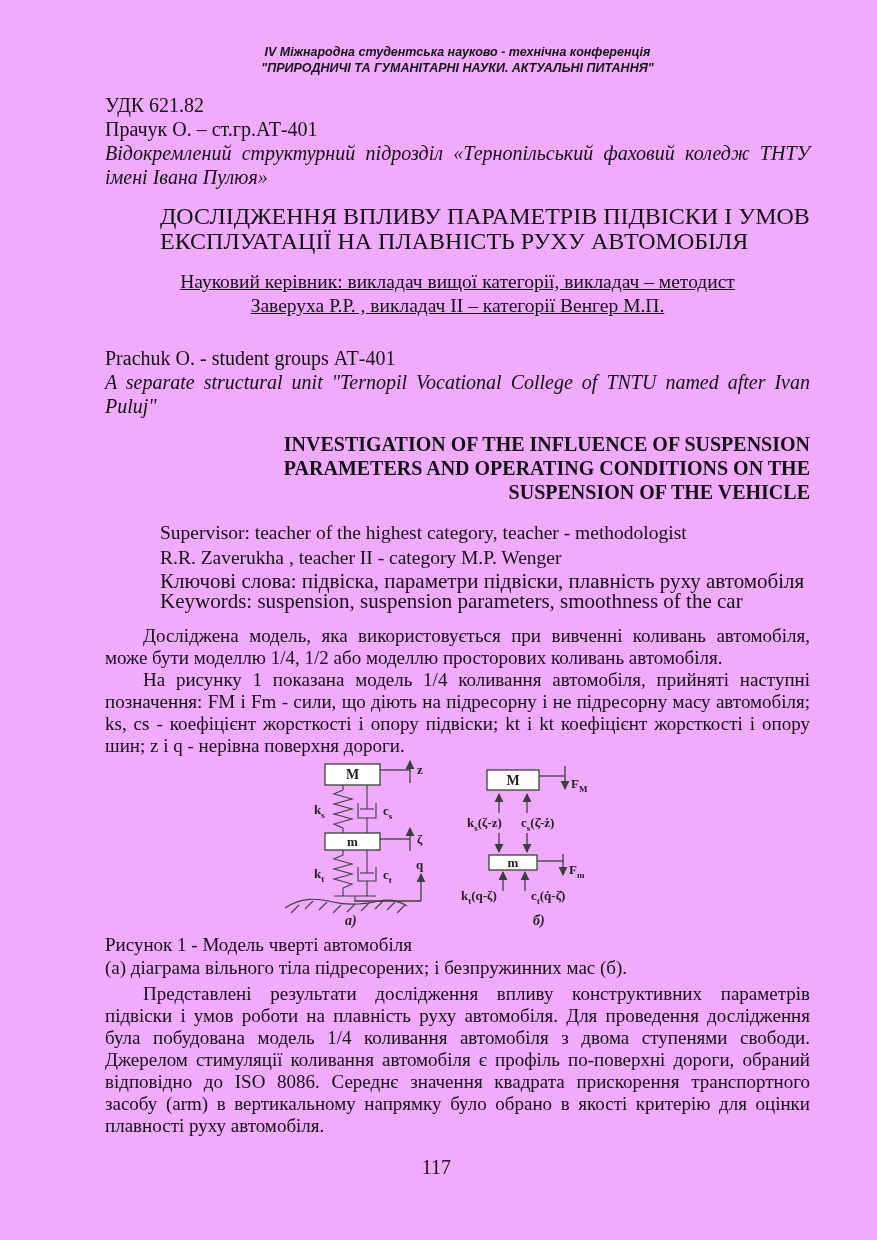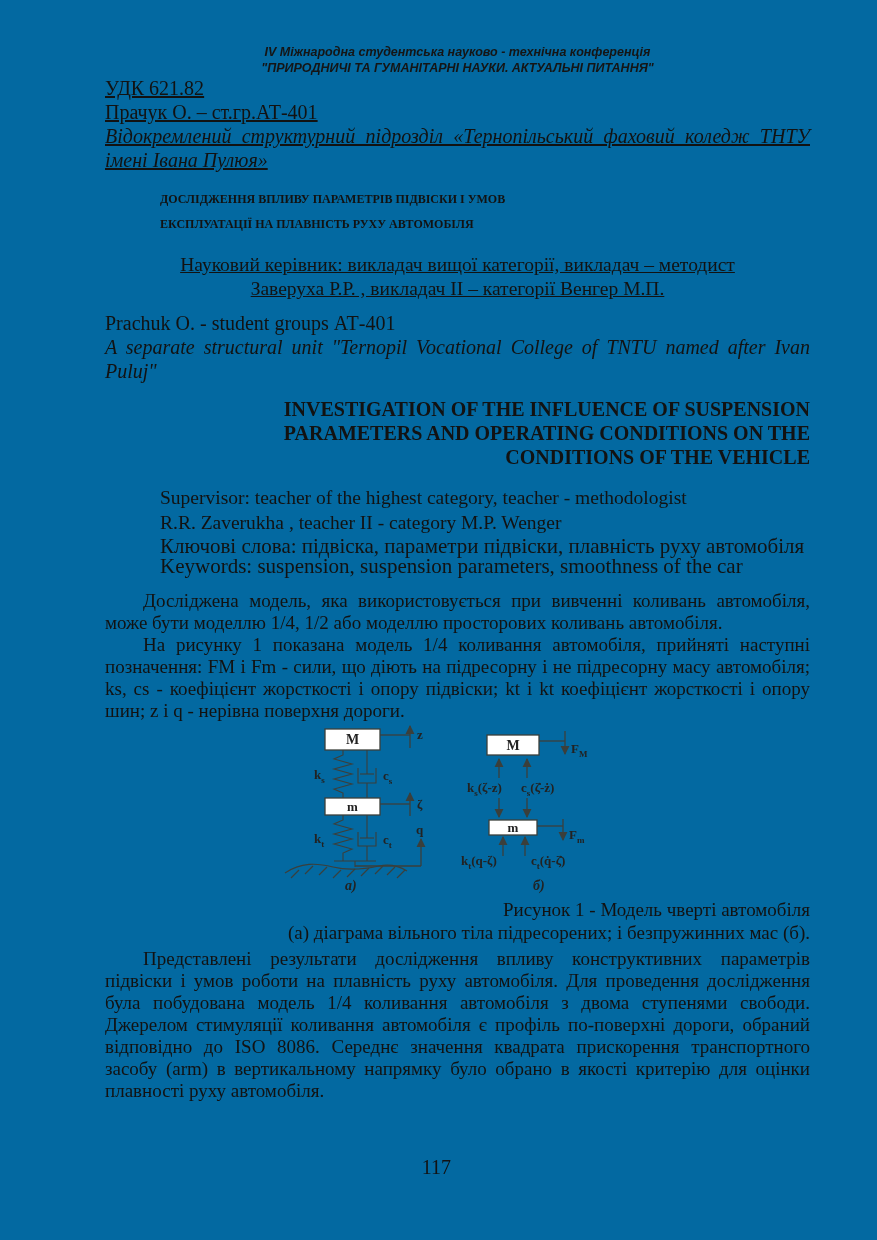--- a/index.html
+++ b/index.html
@@ -1,47 +1,47 @@
 <!DOCTYPE html>
 <html><head>
 <meta charset="utf-8">
 <style>
   html,body { margin:0; padding:0; background:#ffffff; }
   .page {
-    position:relative; width:877px; height:1240px; background:#0369a1;
+    position:relative; width:877px; height:1240px; background:#f0abfc;
     font-family:"Liberation Serif", serif; color:#121212; overflow:hidden;
   }
   .content { padding:44px 67px 0 105px; }
 
   .header { text-align:center; font-family:"Liberation Sans", sans-serif;
     font-weight:bold; font-style:italic; font-size:12.5px; line-height:16px; color:#151515; }
 
-  .udc-block { font-size:20px; line-height:24px;text-decoration:underline; }
+  .udc-block { margin-top:17px; font-size:20px; line-height:24px; }
   .affiliation-ua { font-style:italic; text-align:justify; }
 
-  .title-ua { margin-top:15px; padding-left:55px; font-weight:bold; font-size:12px; line-height:25px; }
+  .title-ua { margin-top:15px; padding-left:55px; font-weight:normal; font-size:24px; line-height:25px; }
 
   .sup-ua { margin-top:16px; text-align:center; font-size:19.5px; line-height:24px;text-decoration:underline; }
 
-  .en-block { margin-top:10px; font-size:20px; line-height:24px; }
+  .en-block { margin-top:28px; font-size:20px; line-height:24px; }
   .affiliation-en { font-style:italic; text-align:justify; }
 
   .title-en { margin-top:14px; text-align:right; font-weight:bold; font-size:20px; line-height:24px; }
 
   .sup-en { margin-top:16px; padding-left:55px; font-size:19.5px; line-height:25px; }
 
   .keywords { margin-top:1px; padding-left:55px; font-size:21px; line-height:20px; }
 
   .body-text { margin-top:14px; font-size:19px; line-height:22px; text-align:justify; }
   .body-text p { margin:0; text-indent:38px; }
 
   .figure-wrap { margin-left:172px; width:352px; }
   .figure-wrap svg { display:block; }
 
-  .caption { text-align:right; font-size:19px; line-height:23px; margin-top:2px; }
+  .caption { text-align:left; font-size:19px; line-height:23px; margin-top:2px; }
 
   .page-number { position:absolute; top:1156px; left:0; width:873px; text-align:center; font-size:20px; }
 
   
   .fig-line  { stroke:#3b3f3b; stroke-width:1.3; fill:none; }
   .fig-thin  { stroke:#3b3f3b; stroke-width:1.1; fill:none; }
   .fig-box   { fill:#ffffff; stroke:#3b3f3b; stroke-width:1.3; }
   .fig-arrow { fill:#3b3f3b; }
   .fl   { font-family:"Liberation Serif", serif; font-weight:bold; font-size:13px; fill:#222222; }
   .fl .sub { font-size:9px; }
@@ -76,21 +76,21 @@
     </div>
 
     <div class="en-block">
       <div>Prachuk O. - student groups АТ-401</div>
       <div class="affiliation-en">A separate structural unit "Ternopil Vocational College of TNTU named after Ivan Puluj"</div>
     </div>
 
     <div class="title-en">
       <div>INVESTIGATION OF THE INFLUENCE OF SUSPENSION</div>
       <div>PARAMETERS AND OPERATING CONDITIONS ON THE</div>
-      <div>CONDITIONS OF THE VEHICLE</div>
+      <div>SUSPENSION OF THE VEHICLE</div>
     </div>
 
     <div class="sup-en">
       <div>Supervisor: teacher of the highest category, teacher - methodologist</div>
       <div>R.R. Zaverukha , teacher II - category M.P. Wenger</div>
     </div>
 
     <div class="keywords">
       <div>Ключові слова: підвіска, параметри підвіски, плавність руху автомобіля</div>
       <div>Keywords: suspension, suspension parameters, smoothness of the car</div>

